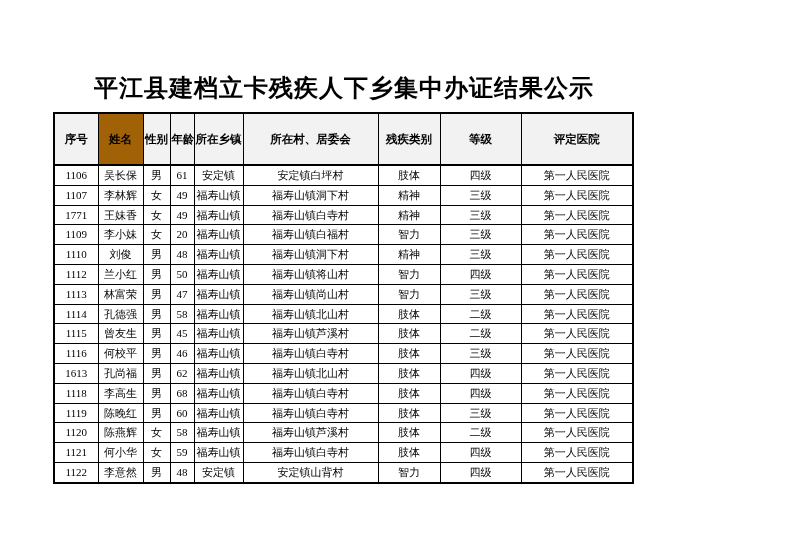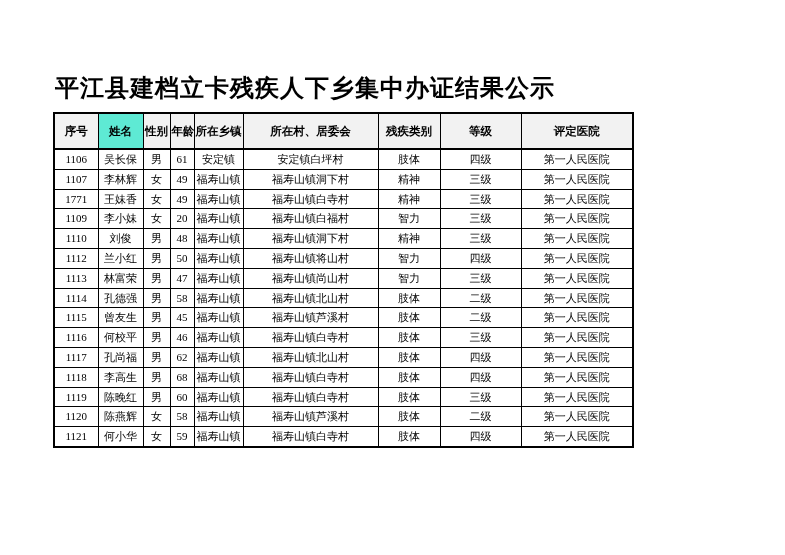--- a/index.html
+++ b/index.html
@@ -8,21 +8,21 @@
     background: #ffffff;
     font-family: "Liberation Serif", "DejaVu Serif", serif;
     color: #000000;
     overflow: hidden;
     position: relative;
   }
   .doc-title {
     position: absolute;
     left: 55px; top: 72px;
     width: 578px;
-    text-align: left;
+    text-align: center;
     font-size: 24px;
     font-weight: bold;
     letter-spacing: 1px;
     white-space: nowrap;
   }
   table.result-table {
     position: absolute;
     left: 53px; top: 112px;
     border-collapse: collapse;
     table-layout: fixed;
@@ -41,27 +41,27 @@
   .result-table col.c8 { width: 112px; }
   .result-table th, .result-table td {
     border: 1px solid #000000;
     text-align: center;
     vertical-align: middle;
     overflow: hidden;
     white-space: nowrap;
     padding: 0 1px;
   }
   .result-table thead th {
-    height: 36px;
+    height: 52px;
     font-size: 11.5px;
     font-weight: bold;
     background: #f2f2f2;
     border-bottom: 2px solid #000000;
   }
-  .result-table thead th.unshaded { background: #5eead4; }
+  .result-table thead th.unshaded { background: #a16207; }
   .result-table tbody td {
     height: 18.8px;
     line-height: 18.8px;
     background: #ffffff;
   }
 </style>
 </head>
 <body>
 
 <div class="doc-title">平江县建档立卡残疾人下乡集中办证结果公示</div>
@@ -196,21 +196,21 @@
         <td>何校平</td>
         <td>男</td>
         <td>46</td>
         <td>福寿山镇</td>
         <td>福寿山镇白寺村</td>
         <td>肢体</td>
         <td>三级</td>
         <td>第一人民医院</td>
       </tr>
       <tr>
-        <td>1117</td>
+        <td>1613</td>
         <td>孔尚福</td>
         <td>男</td>
         <td>62</td>
         <td>福寿山镇</td>
         <td>福寿山镇北山村</td>
         <td>肢体</td>
         <td>四级</td>
         <td>第一人民医院</td>
       </tr>
       <tr>
@@ -247,17 +247,28 @@
         <td>第一人民医院</td>
       </tr>
       <tr>
         <td>1121</td>
         <td>何小华</td>
         <td>女</td>
         <td>59</td>
         <td>福寿山镇</td>
         <td>福寿山镇白寺村</td>
         <td>肢体</td>
+        <td>四级</td>
+        <td>第一人民医院</td>
+      </tr>
+      <tr>
+        <td>1122</td>
+        <td>李意然</td>
+        <td>男</td>
+        <td>48</td>
+        <td>安定镇</td>
+        <td>安定镇山背村</td>
+        <td>智力</td>
         <td>四级</td>
         <td>第一人民医院</td>
       </tr>
     </tbody>
 </table>
 
 </body></html>

